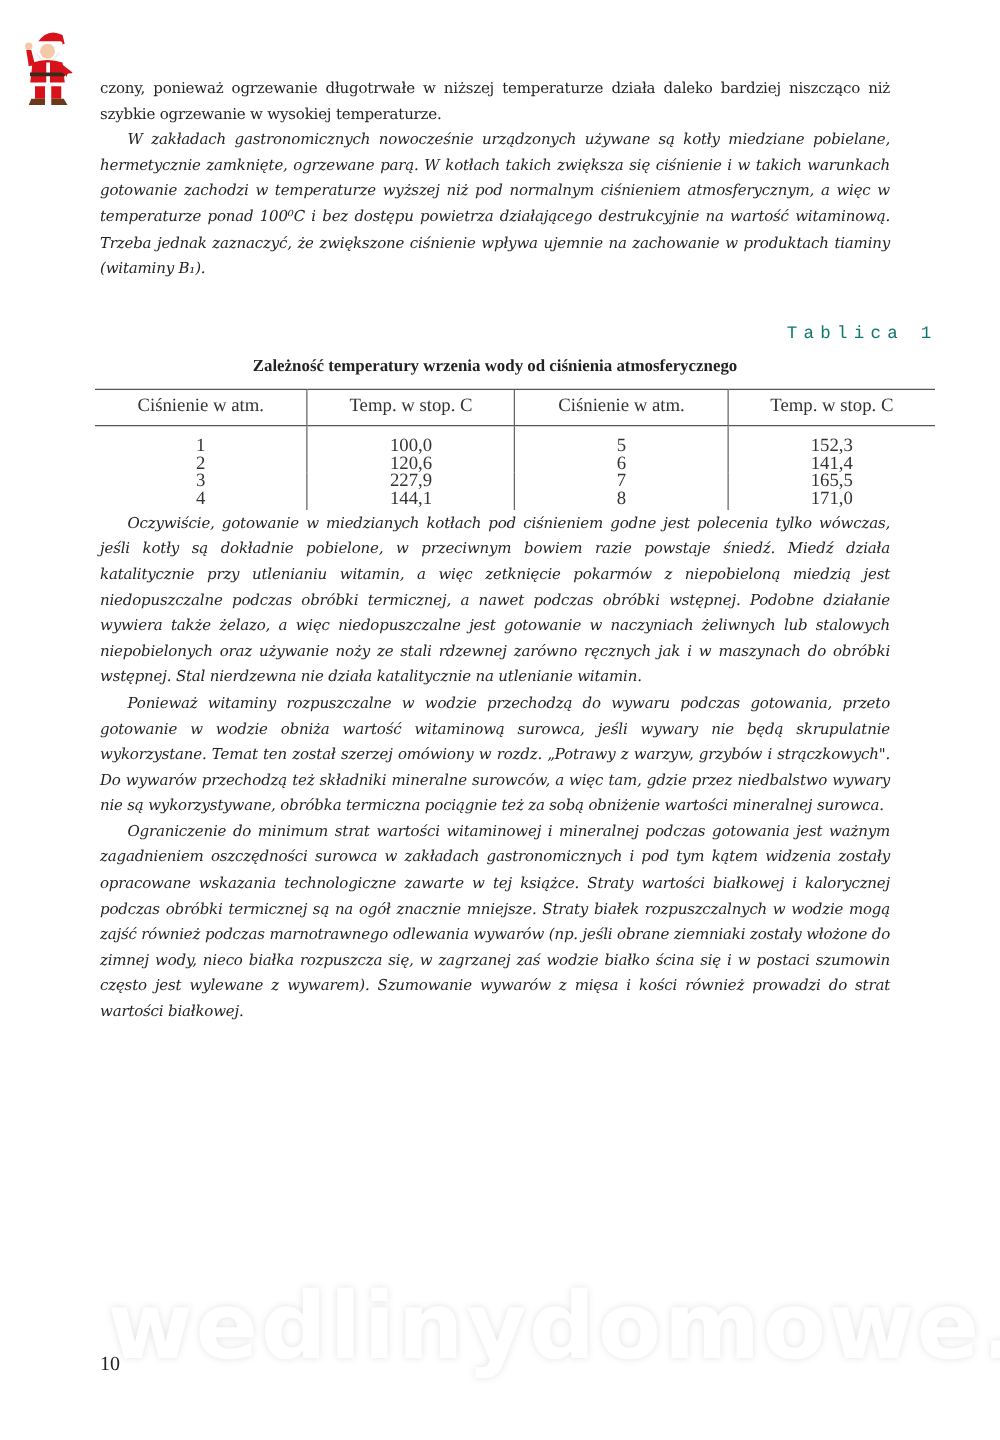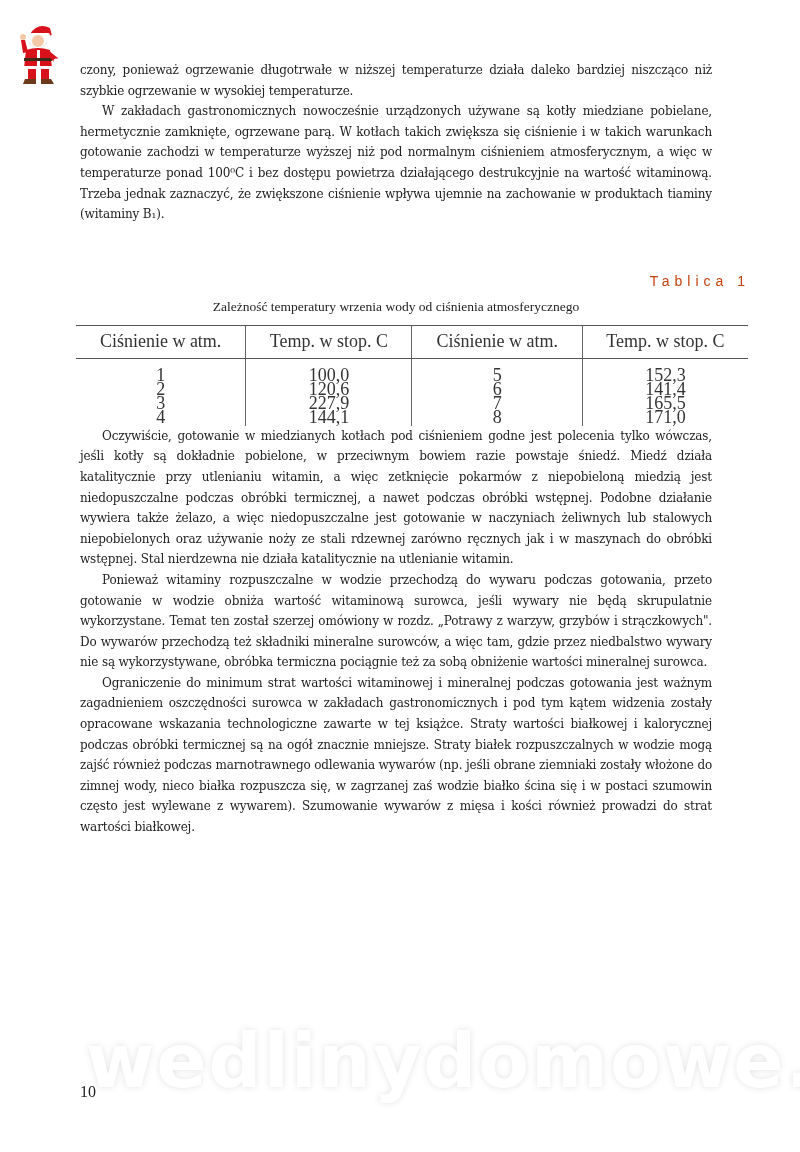--- a/index.html
+++ b/index.html
@@ -6,32 +6,32 @@
     body {
       width: 800px; height: 1152px; background: #ffffff; position: relative; overflow: hidden;
       font-family: "DejaVu Serif", "Liberation Serif", serif; color: #222;
     }
     .santa { position: absolute; left: 16px; top: 22px; width: 46px; height: 66px; }
     .page { position: absolute; left: 80px; top: 60px; width: 632px; }
     .para {
       font-size: 12px; line-height: 20.6px; text-align: justify; margin: 0;
       letter-spacing: -0.15px;
     }
-    .para.indent { text-indent: 22px; }
+    .para.indent { text-indent: 22px; font-style: italic; }
     .tab-label {
-      font-family: Liberation Sans, sans-serif; font-size: 14px; letter-spacing: 5px;
-      text-align: right; margin-top: 48px; margin-right: -38px; color: #c2410c;
+      font-family: Liberation Mono, monospace; font-size: 14px; letter-spacing: 5px;
+      text-align: right; margin-top: 34px; margin-right: -38px; color: #0f766e;
     }
     .tab-title {
-      font-family: "Liberation Serif", serif; font-weight: normal; font-size: 13.5px;
+      font-family: "Liberation Serif", serif; font-weight: bold; font-size: 13.5px;
       text-align: center; margin-top: 10px; margin-bottom: 10px; color: #222;
     }
     table.data {
       width: 672px; margin-left: -4px; border-collapse: collapse;
-      font-family: "Liberation Serif", serif; font-size: 18px; color: #333;
+      font-family: "Liberation Serif", serif; font-size: 15px; color: #333;
     }
     table.data th {
       font-weight: normal; padding: 5px 4px 6px 4px;
       border-top: 1.5px solid #555; border-bottom: 1.5px solid #555;
     }
     table.data td { text-align: center; padding: 0 4px; line-height: 14px; }
     table.data tr.first td { padding-top: 9px; }
     table.data tr.last td { padding-bottom: 2px; }
     table.data th + th, table.data td + td { border-left: 1px solid #666; margin-top: 28px; }
     .after-table { }

